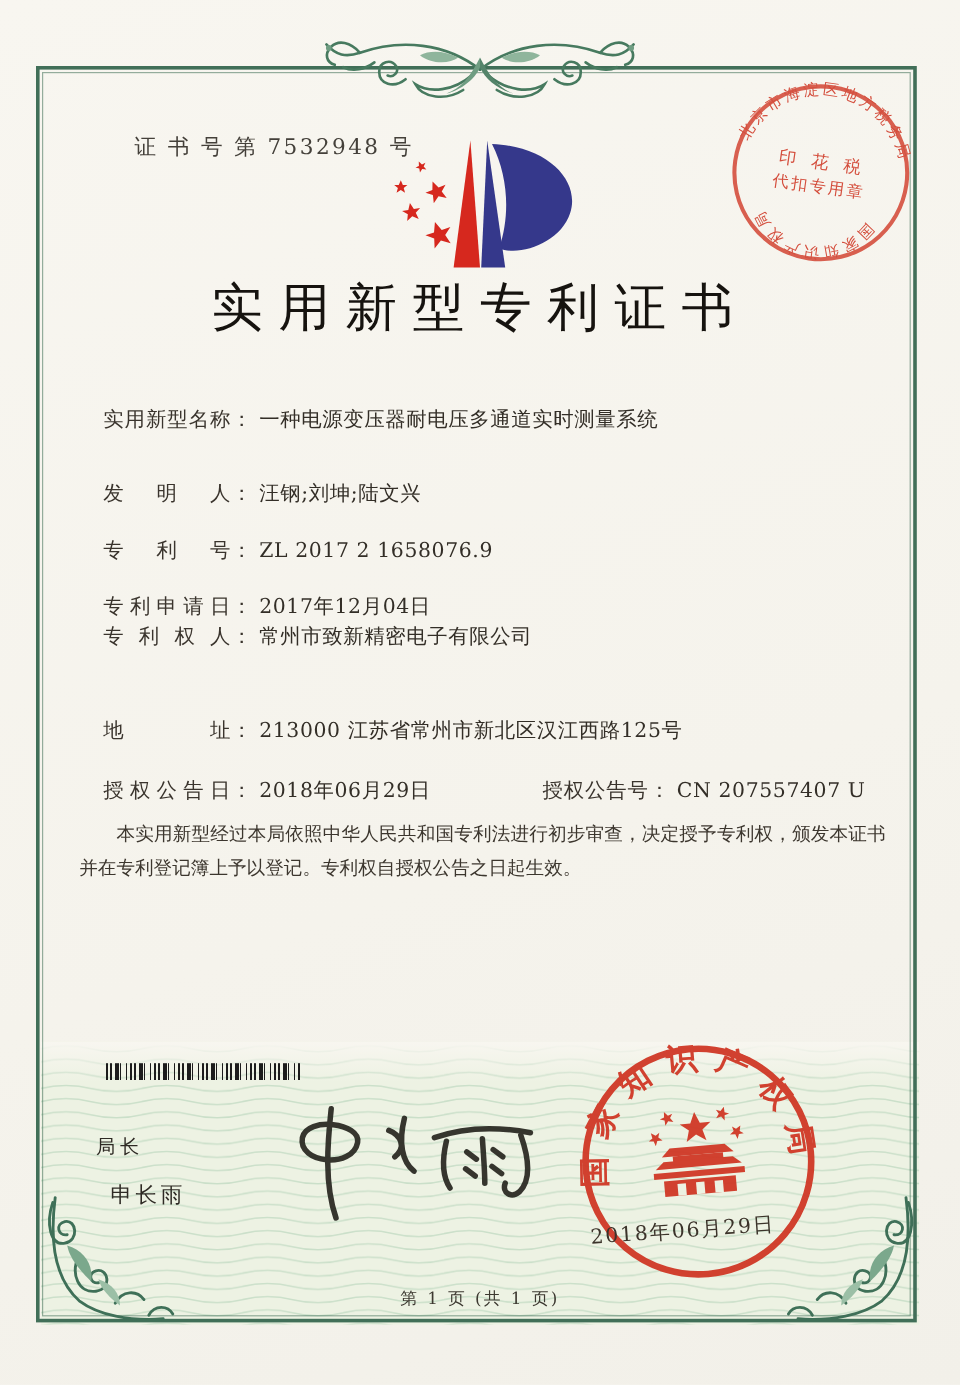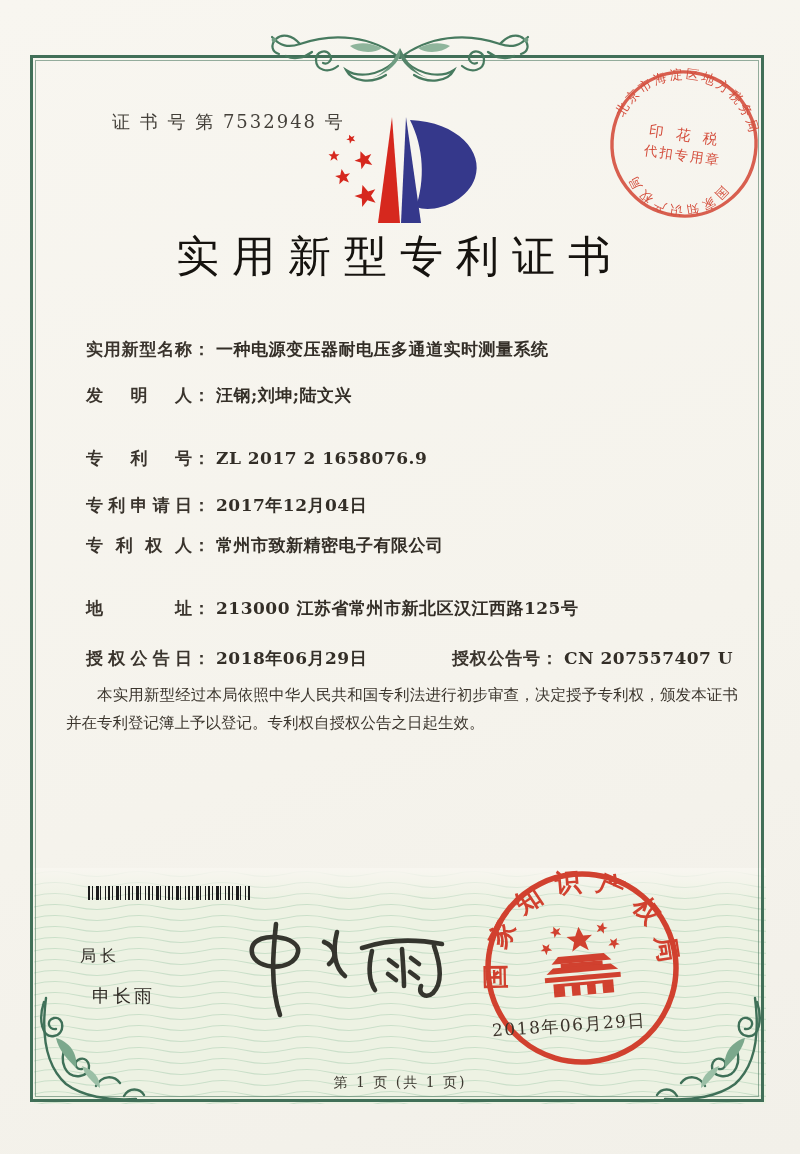--- a/index.html
+++ b/index.html
@@ -25,21 +25,21 @@
   .fl-right{left:650px;top:996px;transform:scaleX(-1);}
 
   .cert-no{position:absolute;left:78px;top:110px;font-size:18px;letter-spacing:2px;color:#44403a;z-index:3;margin-left:34px;}
   .logo{position:absolute;left:306px;top:110px;z-index:3;}
   .title{
     position:absolute;left:0;top:228px;width:100%;text-align:center;
     font-size:43px;font-weight:400;letter-spacing:13px;color:#16130f;z-index:3;
   }
 
   .fields{position:absolute;left:86px;top:0;width:660px;z-index:3;font-size:17px;}
-  .frow{position:absolute;left:0;white-space:nowrap;font-weight:bold;}
+  .frow{position:absolute;left:0;white-space:nowrap;}
   .flabel{display:inline-block;width:106px;text-align:justify;text-align-last:justify;color:#3a342d;}
   .fcolon{display:inline-block;margin:0 6px 0 1px;color:#3a342d;}
   .fvalue{color:#332e27;letter-spacing:.5px;}
   .grant-no{position:absolute;left:366px;top:0;white-space:nowrap;}
   .grant-no .flabel{width:88px;}
 
   .paras{position:absolute;left:66px;top:682px;width:672px;z-index:3;}
   .paras p{margin:0;font-size:15.5px;line-height:1.78;text-indent:2em;text-align:justify;color:#3c362e;}
 
   .barcode{
@@ -160,30 +160,30 @@
       <use href="#star5" transform="translate(45,29) scale(0.48) rotate(-25)"></use>
     </g>
   </svg>
 
   <div class="title">实用新型专利证书</div>
 
   <div class="fields">
     <div class="frow" style="top:338px">
       <span class="flabel">实用新型名称</span><span class="fcolon">：</span><span class="fvalue">一种电源变压器耐电压多通道实时测量系统</span>
     </div>
-    <div class="frow" style="top:384px">
+    <div class="frow" style="top:400px">
       <span class="flabel">发明人</span><span class="fcolon">：</span><span class="fvalue">汪钢;刘坤;陆文兴</span>
     </div>
     <div class="frow" style="top:447px">
       <span class="flabel">专利号</span><span class="fcolon">：</span><span class="fvalue">ZL 2017 2 1658076.9</span>
     </div>
     <div class="frow" style="top:494px">
       <span class="flabel">专利申请日</span><span class="fcolon">：</span><span class="fvalue">2017年12月04日</span>
     </div>
-    <div class="frow" style="top:534px">
+    <div class="frow" style="top:519px">
       <span class="flabel">专利权人</span><span class="fcolon">：</span><span class="fvalue">常州市致新精密电子有限公司</span>
     </div>
     <div class="frow" style="top:597px">
       <span class="flabel">地址</span><span class="fcolon">：</span><span class="fvalue">213000 江苏省常州市新北区汉江西路125号</span>
     </div>
     <div class="frow" style="top:647px">
       <span class="flabel">授权公告日</span><span class="fcolon">：</span><span class="fvalue">2018年06月29日</span>
       <span class="grant-no">
         <span class="flabel">授权公告号</span><span class="fcolon">：</span><span class="fvalue">CN 207557407 U</span>
       </span>

